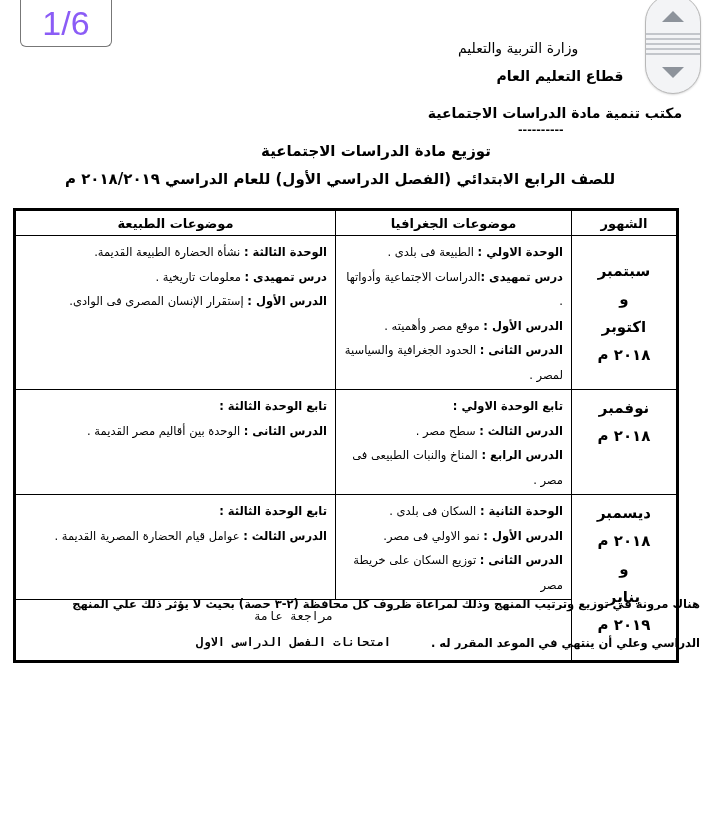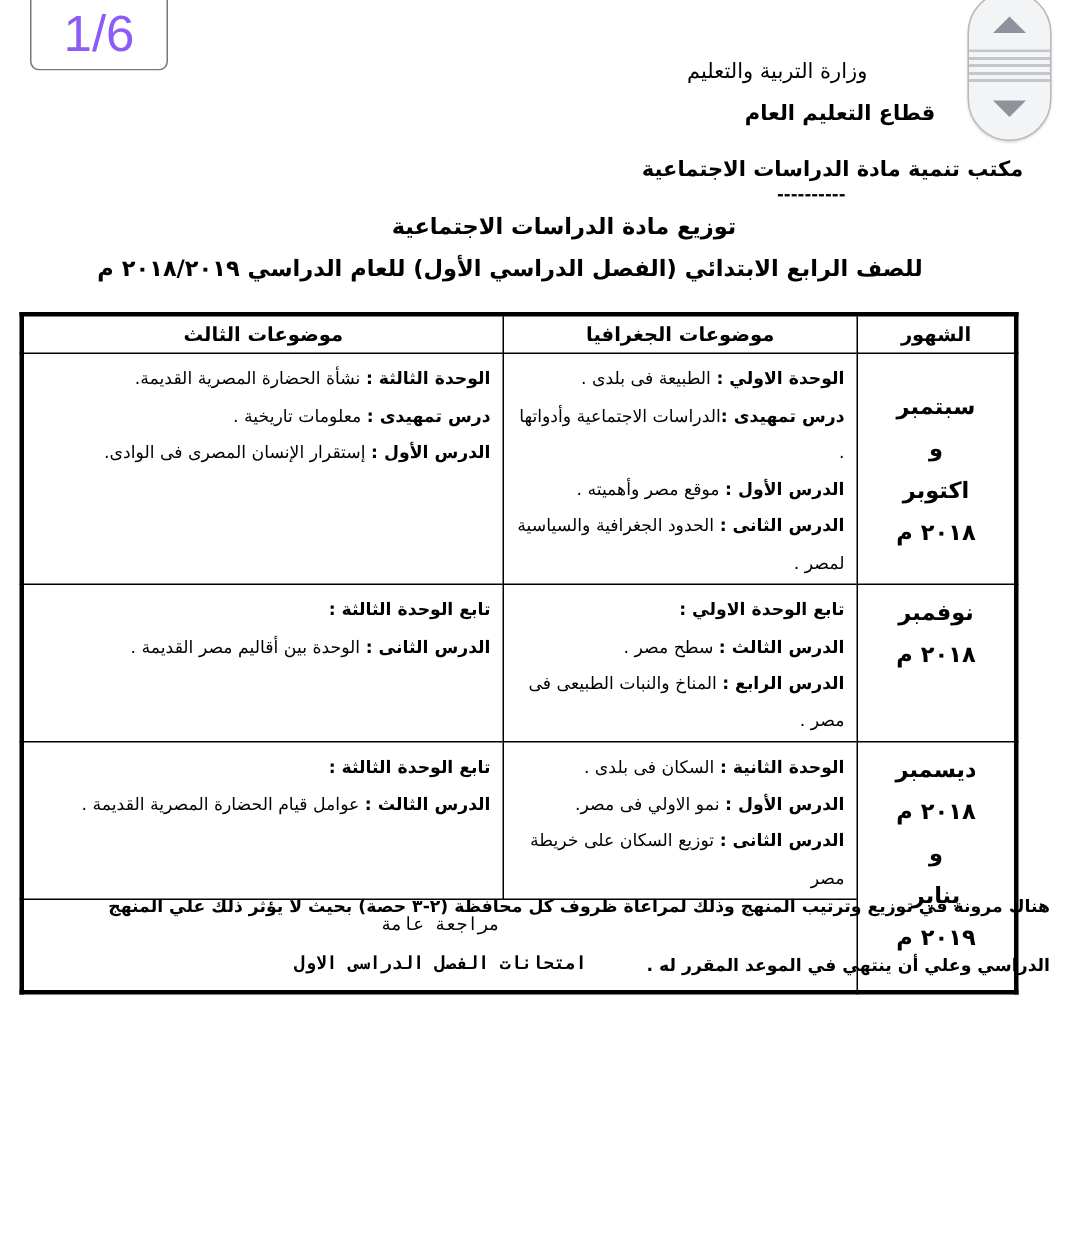--- a/index.html
+++ b/index.html
@@ -81,40 +81,40 @@
 <table class="schedule">
   <colgroup>
     <col class="col-month">
     <col class="col-geo">
     <col>
   </colgroup>
   <thead>
     <tr>
       <th>الشهور</th>
       <th>موضوعات الجغرافيا</th>
-      <th>موضوعات الثالث</th>
+      <th>موضوعات الطبيعة</th>
     </tr>
   </thead>
   <tbody>
 
     <tr style="height:112px;">
       <td class="month-cell">
         <div>سبتمبر</div>
         <div>و</div>
         <div>اكتوبر</div>
         <div>٢٠١٨ م</div>
       </td>
       <td class="topic-cell">
         <div class="topic-line"><b>الوحدة الاولي :</b><span> الطبيعة فى بلدى .</span></div>
         <div class="topic-line"><b>درس تمهيدى :</b><span>الدراسات الاجتماعية وأدواتها  .</span></div>
         <div class="topic-line"><b>الدرس الأول :</b><span> موقع مصر وأهميته .</span></div>
         <div class="topic-line"><b>الدرس الثانى :</b><span> الحدود الجغرافية والسياسية لمصر .</span></div>
       </td>
       <td class="topic-cell">
-        <div class="topic-line"><b>الوحدة الثالثة :</b><span> نشأة الحضارة المصرية القديمة.</span></div>
+        <div class="topic-line"><b>الوحدة الثالثة :</b><span> نشأة الحضارة الطبيعة القديمة.</span></div>
         <div class="topic-line"><b>درس تمهيدى :</b><span> معلومات تاريخية .</span></div>
         <div class="topic-line"><b>الدرس الأول :</b><span> إستقرار الإنسان المصرى فى الوادى.</span></div>
       </td>
     </tr>
 
     <tr style="height:82px;">
       <td class="month-cell" style="vertical-align:top !important; padding-top:4px;">
         <div>نوفمبر</div>
         <div>٢٠١٨ م</div>
       </td>

